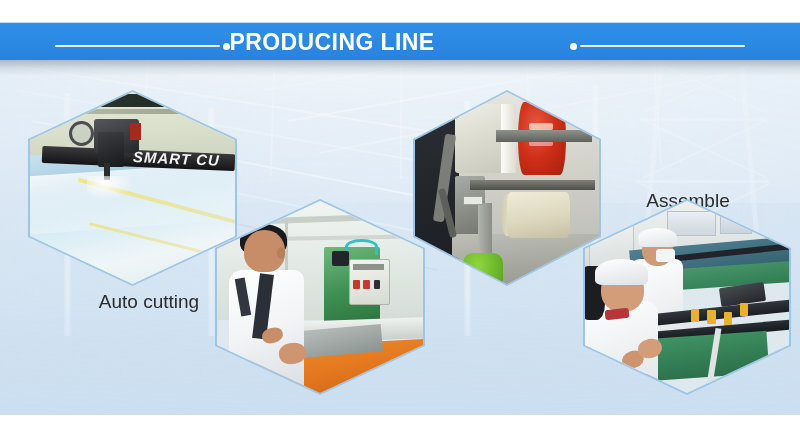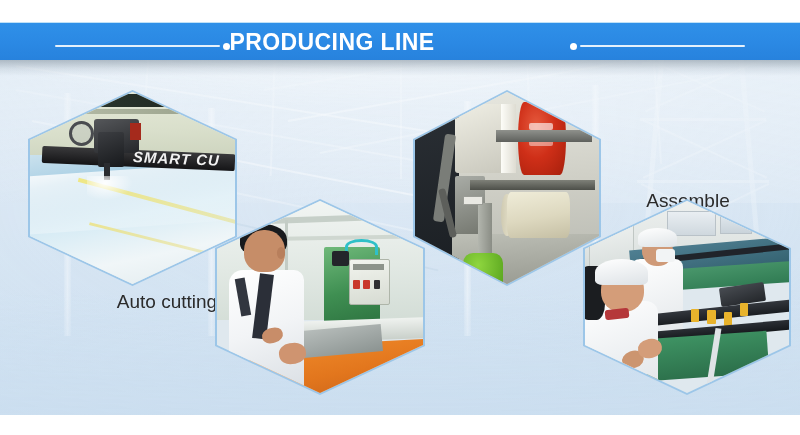--- a/index.html
+++ b/index.html
@@ -166,21 +166,21 @@
   .hex-label {
     position: absolute;
     color: #2b2b2b;
     font-size: 19px;
     white-space: nowrap;
     text-align: center;
   }
 
   
   #hex-cutting  { left: 28px;  top: 90px;  width: 209px; height: 196px; z-index: 6; }
-  #lbl-cutting  { left: 67px;  top: 291px; width: 200px; }
+  #lbl-cutting  { left: 49px;  top: 291px; width: 200px; }
 
   #hex-rolling  { left: 215px; top: 199px; width: 210px; height: 196px; z-index: 5; }
   #lbl-rolling  { left: 220px; top: 174px; width: 200px; }
 
   #hex-winding  { left: 413px; top: 90px;  width: 188px; height: 196px; z-index: 4; }
   #lbl-winding  { left: 410px; top: 289px; width: 180px; }
 
   #hex-assemble { left: 583px; top: 199px; width: 208px; height: 196px; z-index: 3; }
   #lbl-assemble { left: 584px; top: 174px; width: 208px; margin-top: 16px; }
 

